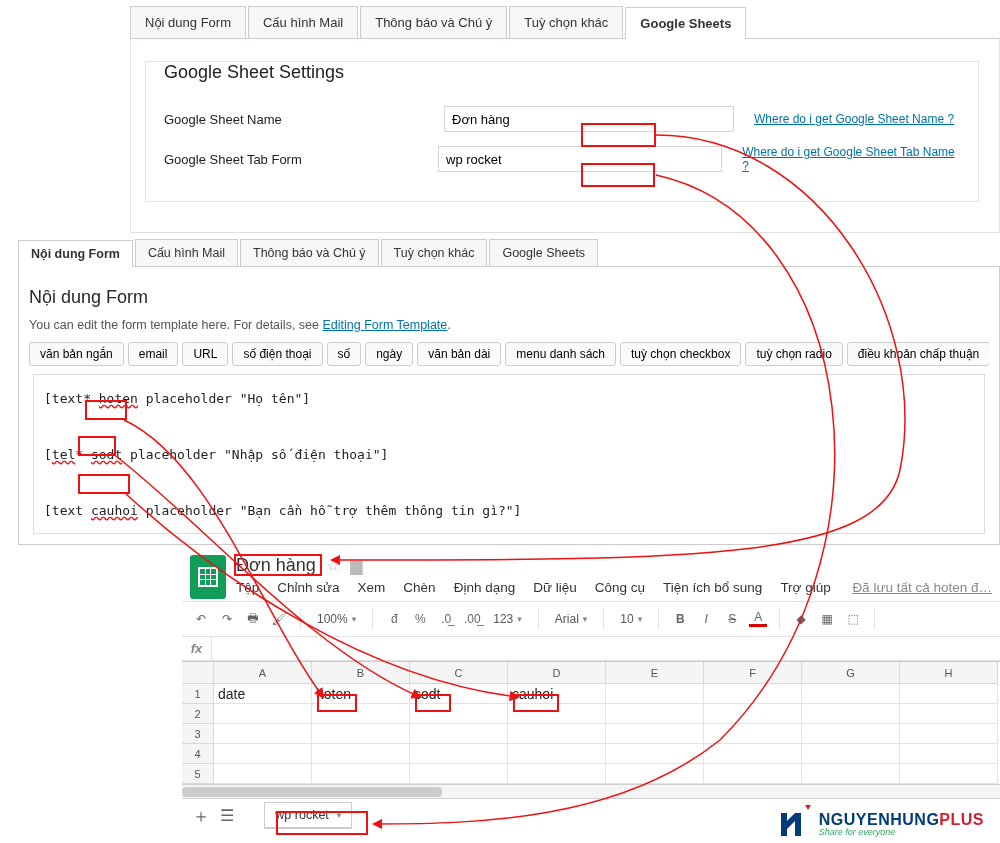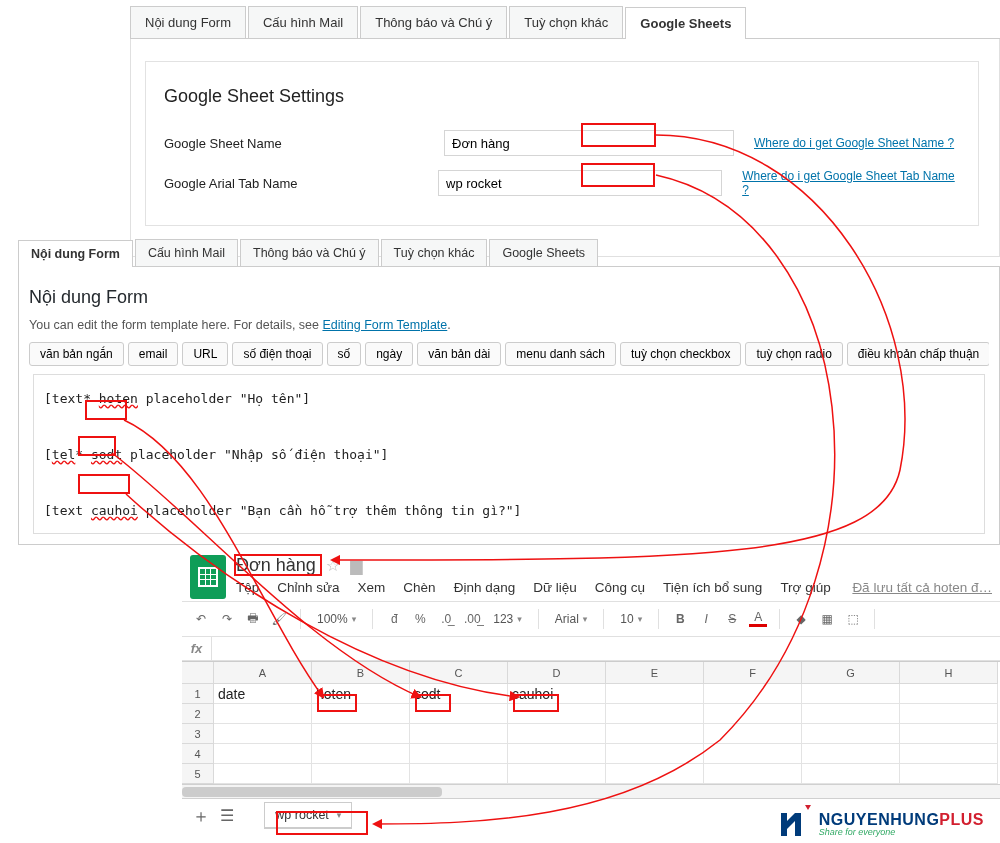--- a/index.html
+++ b/index.html
@@ -7,21 +7,21 @@
   svg.ann { position: absolute; top: 0; left: 0; pointer-events: none; }
   .wrap { position: relative; width: 996px; height: 843px; }
 
   
   .p1 { position: absolute; left: 130px; top: 6px; width: 870px; }
   .tabs { display: flex; border-bottom: 1px solid #ccc; }
   .tabs .tab { padding: 8px 14px; border: 1px solid #ccc; border-bottom: none; background: #f6f7f7; margin-right: 2px; cursor: pointer; }
   .tabs .tab.active { background: #fff; font-weight: 600; position: relative; top: 1px; }
   .tabs.sm .tab { padding: 6px 12px; font-size: 12.5px; }
   .p1-body { border: 1px solid #e0e0e0; border-top: none; background: #fff; padding: 22px 20px 30px 14px; }
-  .settings-card { border: 1px solid #e2e2e2; padding: 24px 18px 22px; }
+  .settings-card { border: 1px solid #e2e2e2; padding: 0 18px 22px; }
   .settings-card h3 { font-weight: 400; font-size: 18px; color: #222; margin-bottom: 16px; }
   .srow { display: flex; align-items: center; height: 40px; }
   .srow label { width: 280px; font-size: 13px; color: #222; }
   .srow input { height: 26px; width: 290px; padding: 2px 7px; font-size: 13px; border: 1px solid #d5d5d5; }
   .srow a { margin-left: 20px; color: #0073aa; text-decoration: underline; font-size: 12px; }
 
   
   .p2 { position: absolute; left: 18px; top: 239px; width: 982px; }
   .p2-body { border: 1px solid #ccc; border-top: none; background: #fff; padding: 20px 10px 10px 10px; }
   .p2-body h3 { font-weight: 400; font-size: 18px; color: #23282d; margin-bottom: 10px; }
@@ -95,21 +95,21 @@
     </div>
     <div class="p1-body">
       <div class="settings-card">
         <h3>Google Sheet Settings</h3>
         <div class="srow">
           <label>Google Sheet Name</label>
           <input type="text" value="Đơn hàng" style="">
           <a href="#">Where do i get Google Sheet Name ?</a>
         </div>
         <div class="srow">
-          <label>Google Arial Tab Name</label>
+          <label>Google Sheet Tab Form</label>
           <input type="text" value="wp rocket" style="">
           <a href="#">Where do i get Google Sheet Tab Name ?</a>
         </div>
       </div>
     </div>
   </div>
 
   <div class="p2">
     <div class="tabs sm">
       <div class="tab active">Nội dung Form</div>

